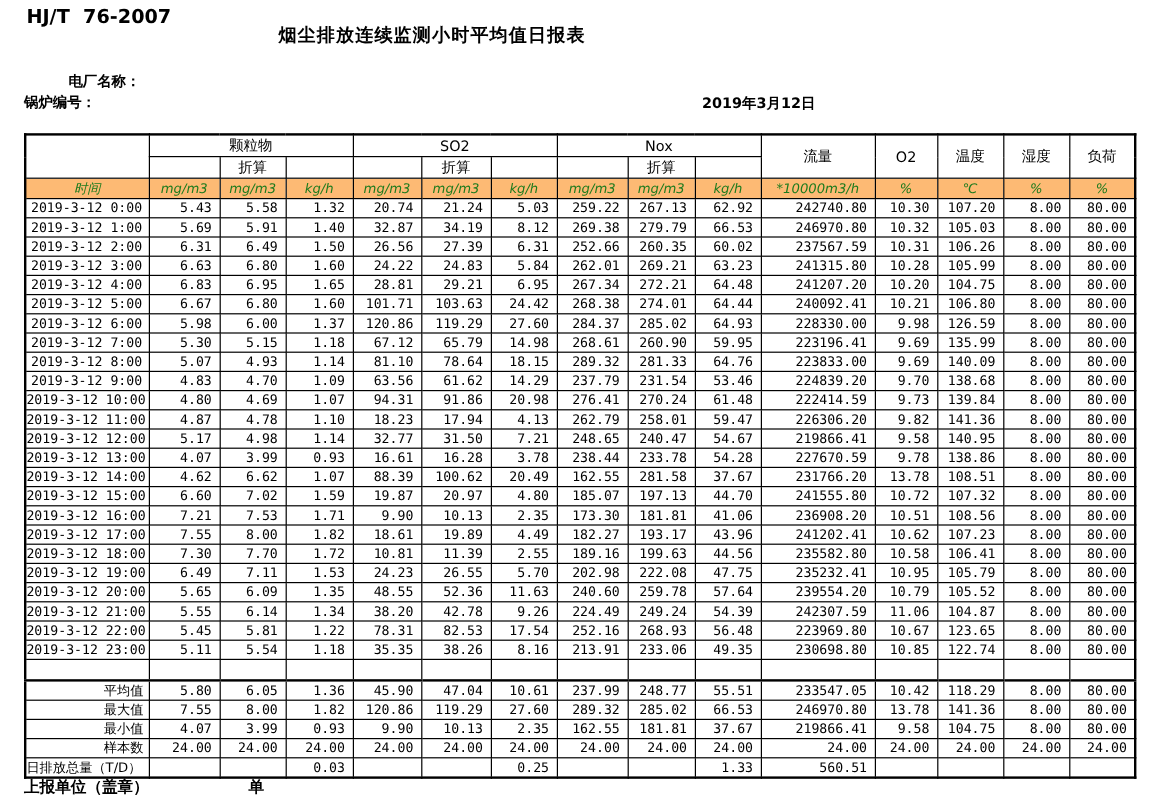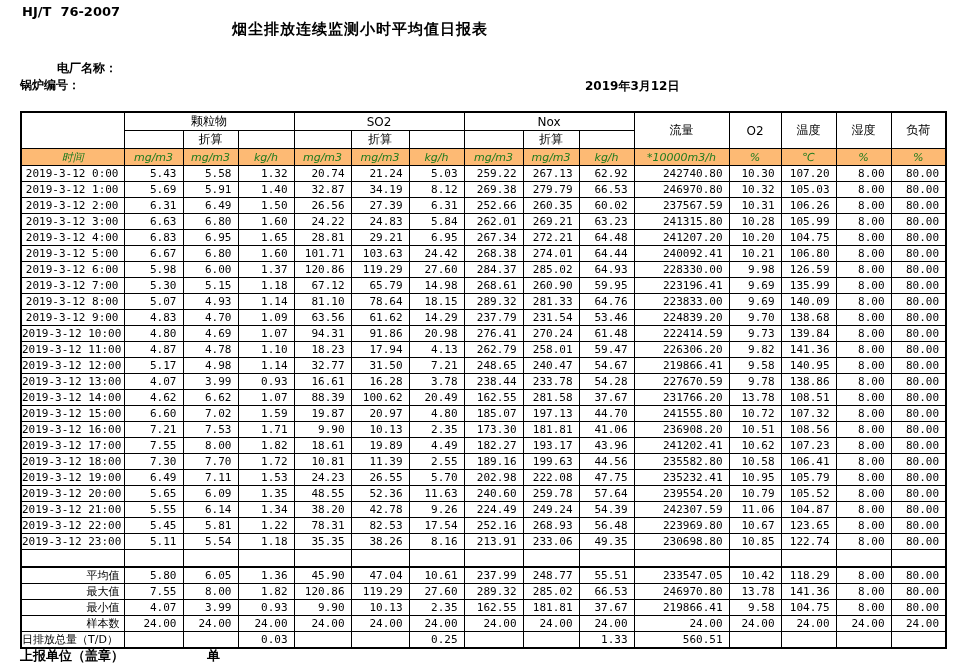--- a/index.html
+++ b/index.html
@@ -1,18 +1,18 @@
 <!DOCTYPE html>
 <html><head>
 <meta charset="utf-8">
 <style>
   html,body{margin:0;padding:0;background:#ffffff;color:#000;
     font-family:"DejaVu Sans",sans-serif;}
   .page{position:relative;width:965px;height:666px;background:#fff;overflow:hidden;}
-  .std-no{position:absolute;left:22px;top:4px;font-size:13px;font-weight:bold;white-space:pre;}
+  .std-no{position:absolute;left:22px;top:4px;font-size:16px;font-weight:bold;white-space:pre;}
   .title{position:absolute;left:0;top:20px;width:720px;text-align:center;
     font-size:15px;font-weight:bold;letter-spacing:1px;}
   .plant-line{position:absolute;left:20px;top:60px;font-size:12px;font-weight:bold;padding-left:37px;}
   .boiler-line{position:absolute;left:20px;top:77px;font-size:12px;font-weight:bold;}
   .date-line{position:absolute;left:585px;top:78px;font-size:12px;font-weight:bold;}
 
   table.report{position:absolute;left:20px;top:111px;border-collapse:collapse;
     table-layout:fixed;width:925px;border:2px solid #000;}
   table.report th,table.report td{border:1px solid #000;padding:0 6px 0 0;
     font-weight:normal;overflow:hidden;white-space:nowrap;}

